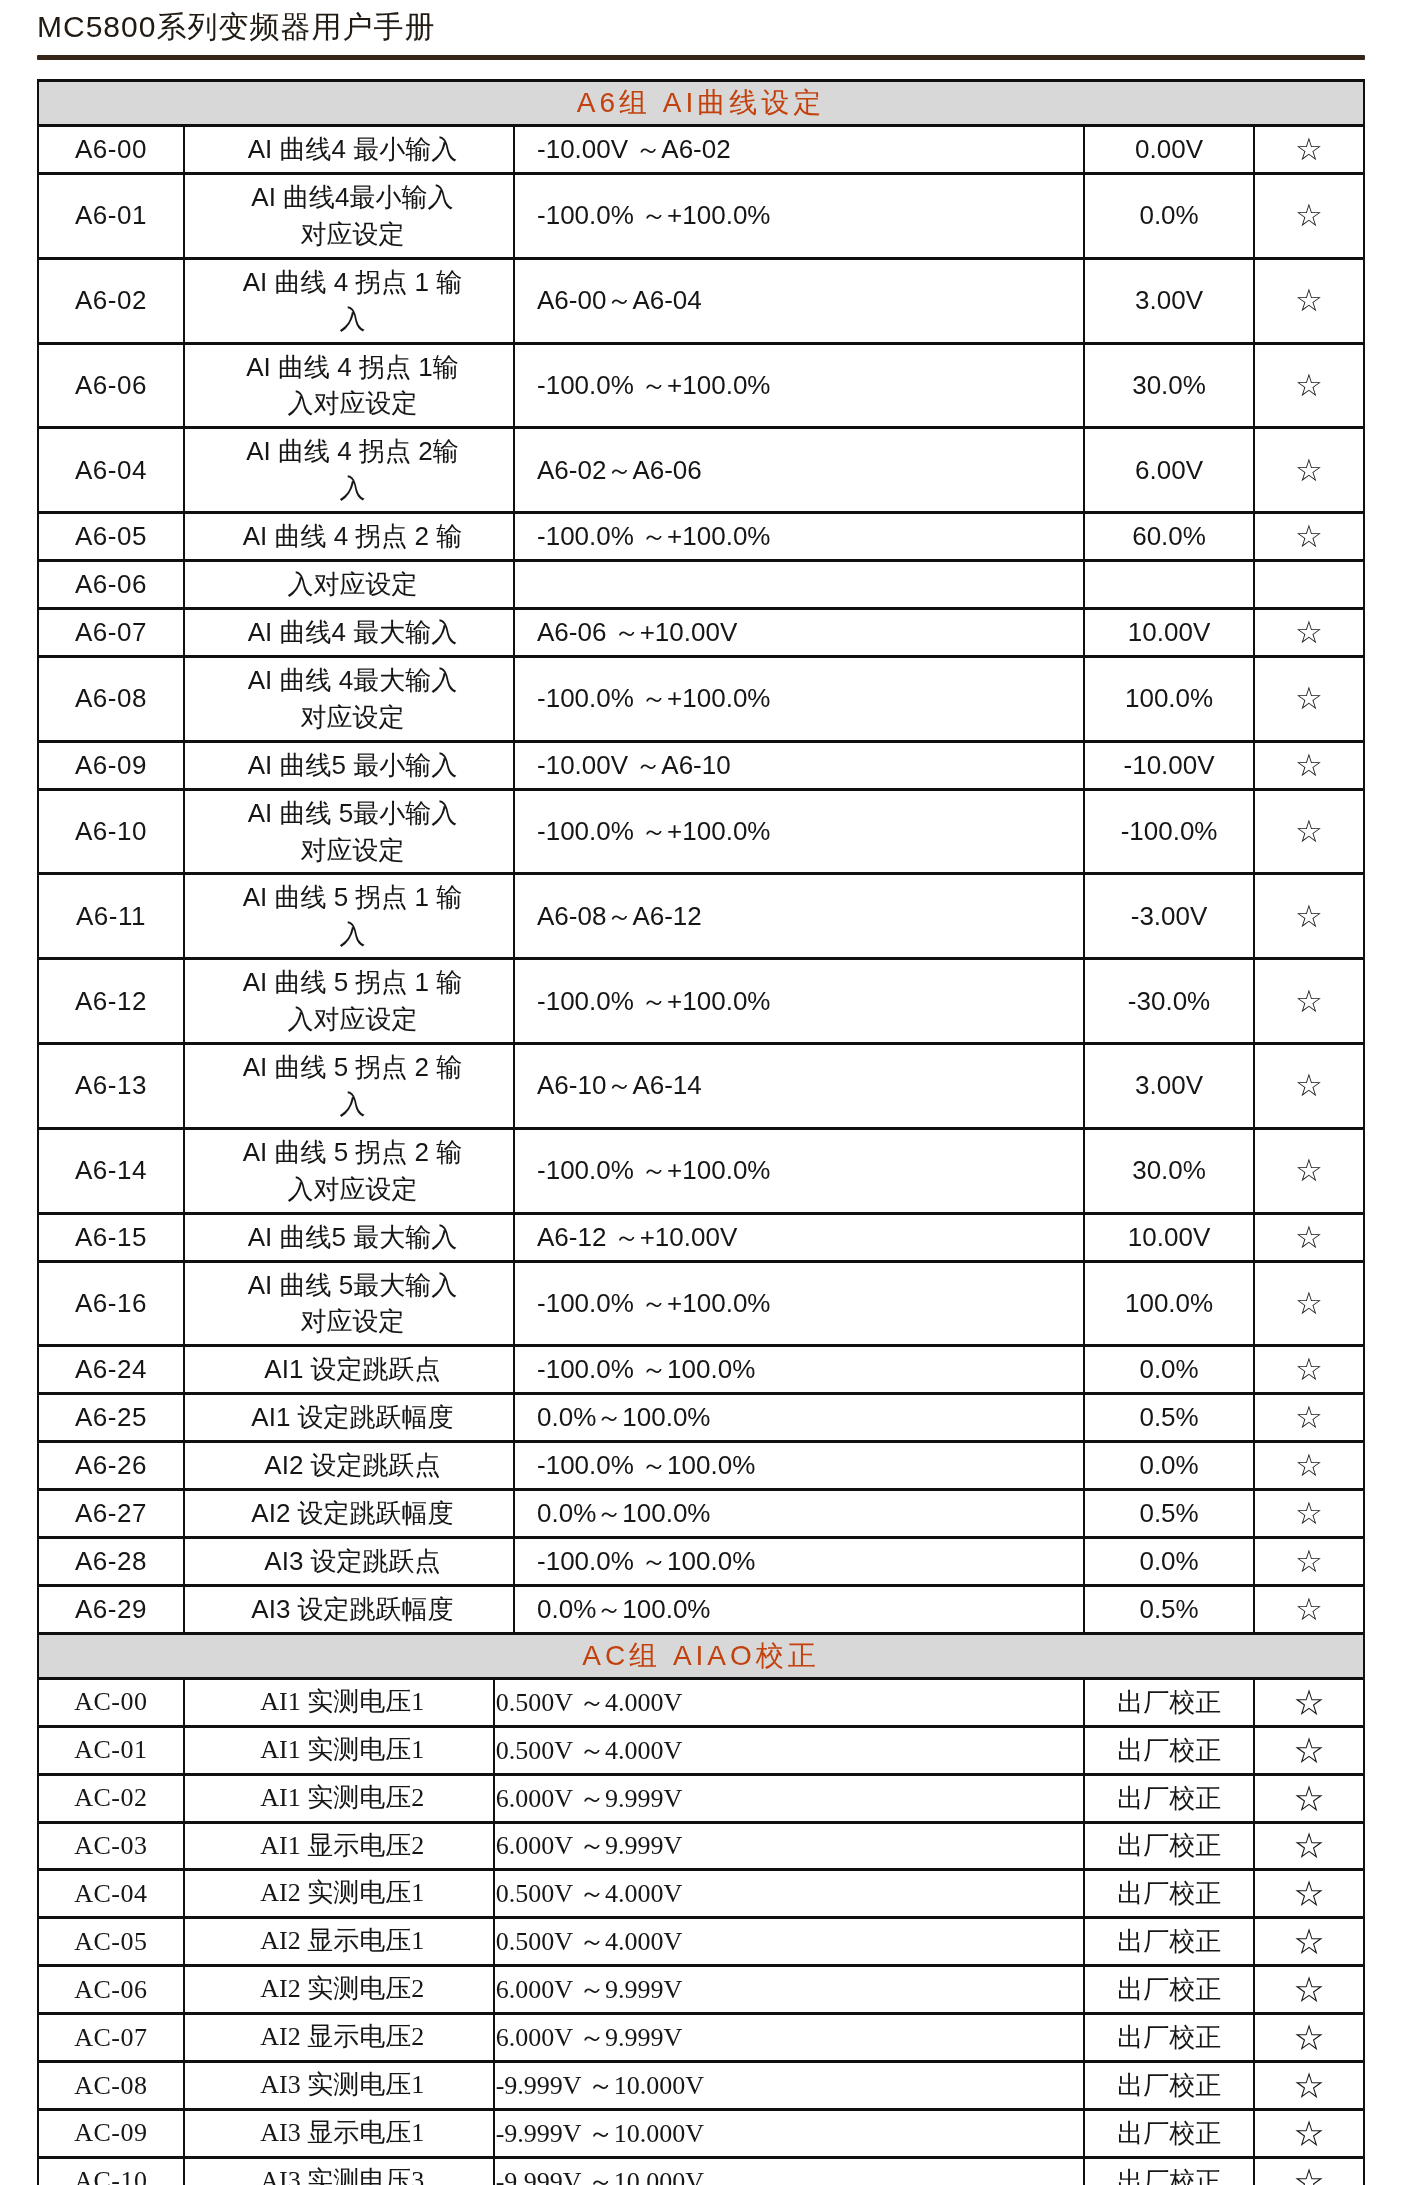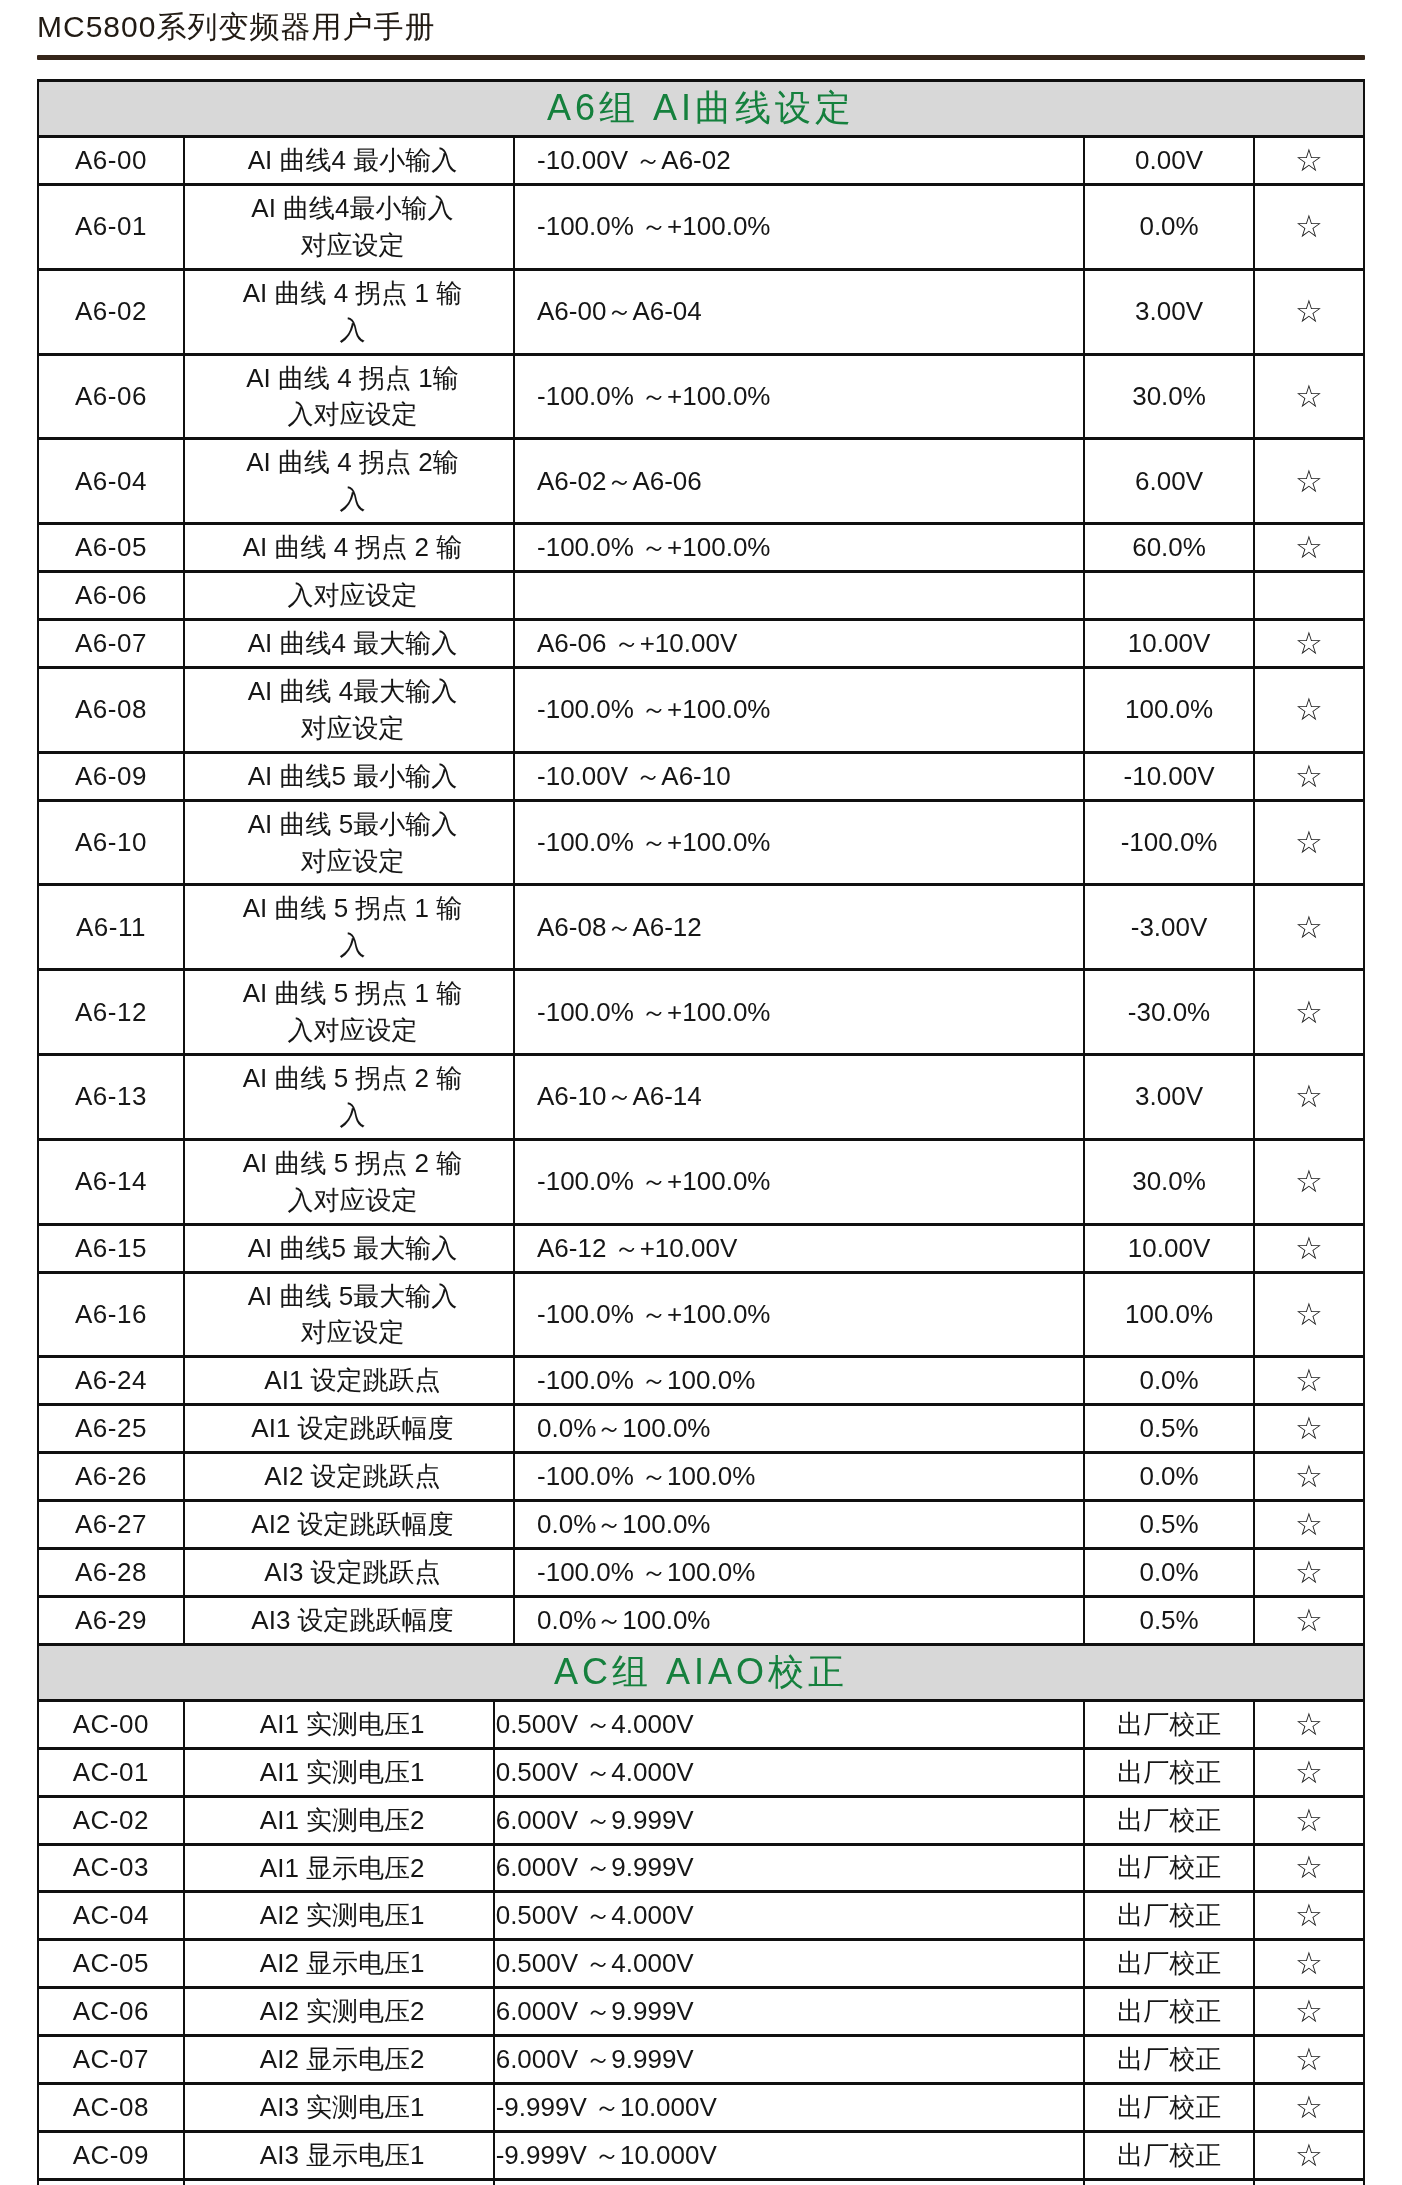--- a/index.html
+++ b/index.html
@@ -43,28 +43,28 @@
     border-bottom-width:3px;
     font-size:26px;
     color:var(--text);
     vertical-align:middle;
     padding:2px 0;
     overflow:hidden;
   }
   td.section-title{
     background:var(--header-bg);
     text-align:center;
-    font-size:36px;
+    font-size:28px;
     letter-spacing:4px;
     height:43px;
-    color:#15803d;
+    color:#c2410c;
   }
   tr.lines-1{height:42px;}
   tr.lines-2{height:84px;}
-  table.ac tr.lines-1{height:44px;}
+  table.ac tr.lines-1{height:44px;font-family:Liberation Serif, serif;}
   .cell-code{text-align:center;letter-spacing:0.5px;}
   .cell-name{
     padding:4px 6px 4px 13px;
     white-space:pre-line;
     line-height:1.42;
     text-align:center;
   }
   table.a6 .cell-range{padding-left:22px;}
   table.ac .cell-range{padding-left:1px;}
   .cell-default{text-align:center;}

